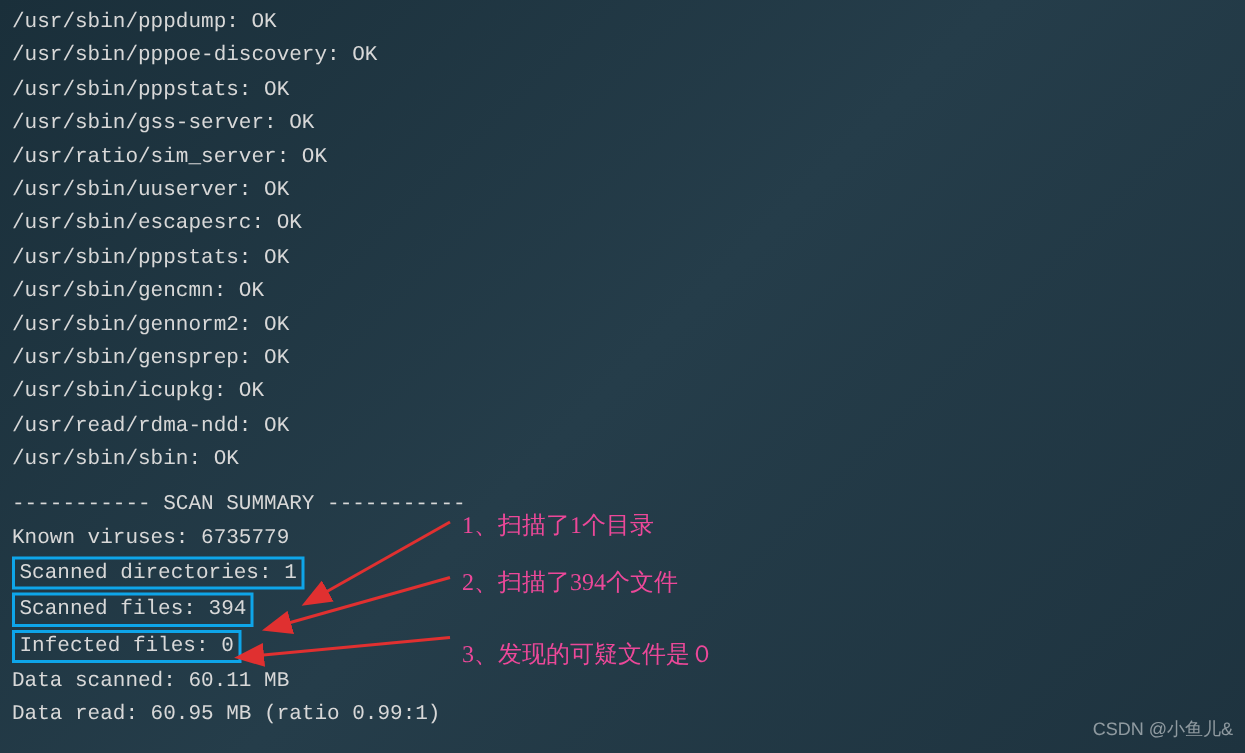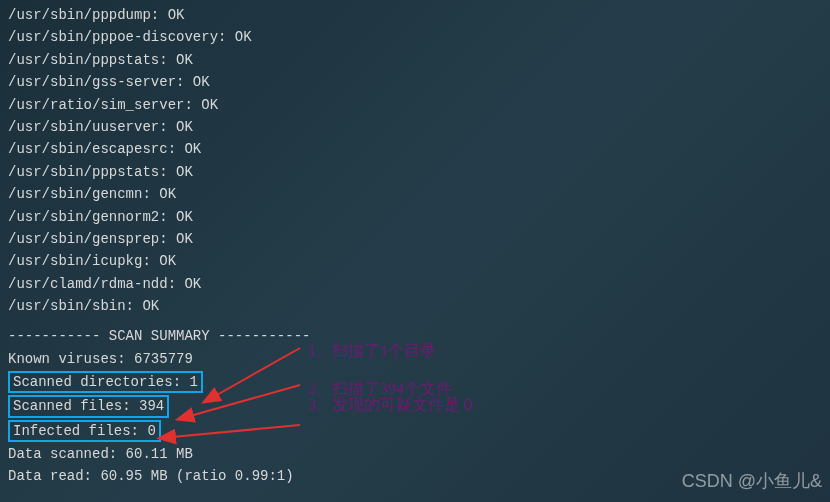--- a/index.html
+++ b/index.html
@@ -35,32 +35,32 @@
     .annotation-layer {
       position: absolute;
       top: 0;
       left: 0;
       width: 100%;
       height: 100%;
       pointer-events: none;
     }
     .annotation {
       position: absolute;
-      color: #701a75;
+      color: #ec4899;
       font-family: "SimSun", "宋体", serif;
       font-size: 16px;
       white-space: nowrap;
     }
     .watermark {
       position: absolute;
       right: 8px;
       bottom: 6px;
       color: rgba(255,255,255,0.5);
       font-family: Arial, sans-serif;
-      font-size: 18px;
+      font-size: 12px;
       margin-left: 48px;
     }
     svg.arrows {
       position: absolute;
       top: 0;
       left: 0;
       width: 830px;
       height: 502px;
     }
   </style>
@@ -73,21 +73,21 @@
   <div class="terminal-line">/usr/sbin/pppstats: OK</div>
   <div class="terminal-line">/usr/sbin/gss-server: OK</div>
   <div class="terminal-line">/usr/ratio/sim_server: OK</div>
   <div class="terminal-line">/usr/sbin/uuserver: OK</div>
   <div class="terminal-line">/usr/sbin/escapesrc: OK</div>
   <div class="terminal-line">/usr/sbin/pppstats: OK</div>
   <div class="terminal-line">/usr/sbin/gencmn: OK</div>
   <div class="terminal-line">/usr/sbin/gennorm2: OK</div>
   <div class="terminal-line">/usr/sbin/gensprep: OK</div>
   <div class="terminal-line">/usr/sbin/icupkg: OK</div>
-  <div class="terminal-line">/usr/clamd/rdma-ndd: OK</div>
+  <div class="terminal-line">/usr/read/rdma-ndd: OK</div>
   <div class="terminal-line">/usr/sbin/sbin: OK</div>
 </div>
 
 <div class="summary-block">
   <div class="terminal-line">----------- SCAN SUMMARY -----------</div>
   <div class="terminal-line">Known viruses: 6735779</div>
   <div><span class="highlight-box">Scanned directories: 1</span></div>
   <div><span class="highlight-box">Scanned files: 394</span></div>
   <div><span class="highlight-box">Infected files: 0</span></div>
   <div class="terminal-line">Data scanned: 60.11 MB</div>
@@ -101,16 +101,16 @@
       <marker id="arrowhead" markerWidth="10" markerHeight="8" refX="2" refY="4" orient="auto">
         <polygon points="0 0, 10 4, 0 8" fill="#e03030"></polygon>
       </marker>
     </defs>
     <line x1="300" y1="348" x2="215" y2="396" stroke="#e03030" stroke-width="2" marker-end="url(#arrowhead)"></line>
     <line x1="300" y1="385" x2="190" y2="416" stroke="#e03030" stroke-width="2" marker-end="url(#arrowhead)"></line>
     <line x1="300" y1="425" x2="172" y2="437" stroke="#e03030" stroke-width="2" marker-end="url(#arrowhead)"></line>
   </svg>
   <div class="annotation" style="left:308px; top:338px;">1、扫描了1个目录</div>
   <div class="annotation" style="left:308px; top:376px;">2、扫描了394个文件</div>
-  <div class="annotation" style="left:308px; top:392px;">3、发现的可疑文件是０</div>
+  <div class="annotation" style="left:308px; top:424px;">3、发现的可疑文件是０</div>
 </div>
 
 <div class="watermark">CSDN @小鱼儿&amp;</div>
 
 </body></html>

